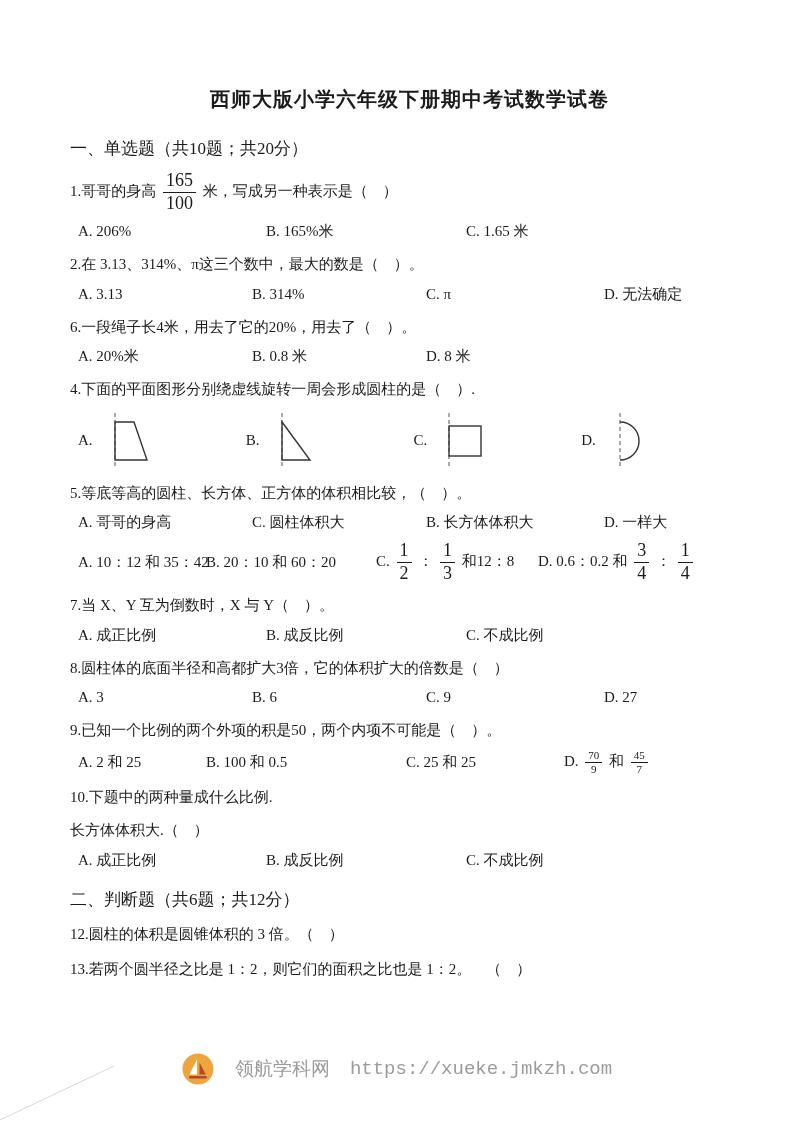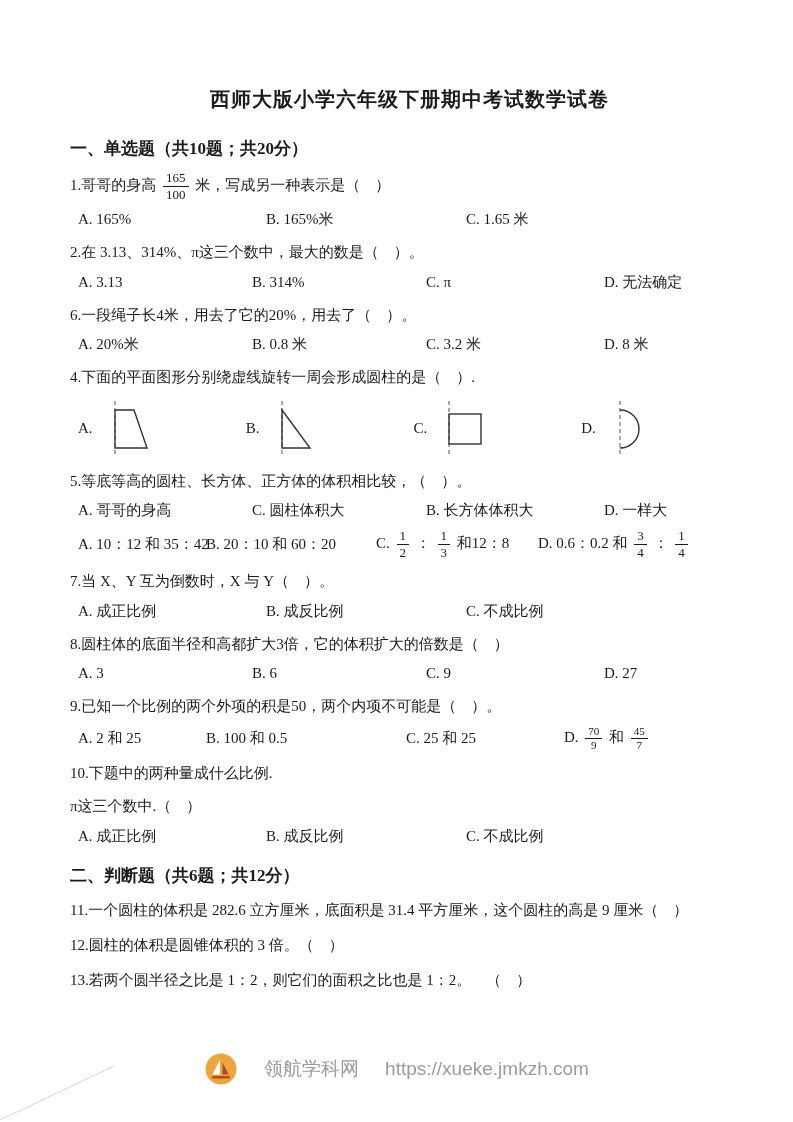--- a/index.html
+++ b/index.html
@@ -6,85 +6,84 @@
   html, body { width:793px; height:1122px; }
   body {
     background:#ffffff;
     font-family:"Liberation Serif","DejaVu Serif",serif;
     color:#1b1b1b;
     position:relative;
     overflow:hidden;
   }
   .page { padding:86px 44px 0 70px; }
   .title { text-align:center; font-size:20px; font-weight:bold; letter-spacing:1px; margin-bottom:24px; }
-  .section-heading { font-size:17px; font-weight:bold; margin-top:12px; }
+  .section-heading { font-size:17px; font-weight:normal; margin-top:12px; }
   .stem { font-size:15px; line-height:1.55; margin-top:10px; }
   .opts { display:grid; font-size:15px; line-height:1.55; margin:6px 0 0 8px; align-items:center; }
   .opts3 { grid-template-columns:188px 200px auto; }
   .opts4 { grid-template-columns:174px 174px 178px auto; }
   .opts-q6 { grid-template-columns:128px 170px 162px auto; }
   .opts-q9 { grid-template-columns:128px 200px 158px auto; }
   .opt { white-space:nowrap; }
-  .frac { display:inline-block; text-align:center; vertical-align:middle; font-size:13px; line-height:1.2; margin:0 3px; }
+  .frac { display:inline-block; text-align:center; vertical-align:middle; font-size:18px; line-height:1.2; margin:0 3px; }
   .frac .fnum { display:block; border-bottom:1px solid #1b1b1b; padding:0 3px; }
   .frac .fden { display:block; padding:0 3px; }
   .frac.big { font-size:11px; }
   .shapes { display:grid; grid-template-columns:repeat(4,1fr); margin:8px 0 2px 8px; }
   .shape-cell { display:flex; align-items:center; gap:8px; }
   .shape-label { font-size:15px; }
   .dash { stroke:#555; stroke-width:1; stroke-dasharray:4 3; fill:none; }
   .outline { fill:none; stroke:#333; stroke-width:1.4; }
   .judge { margin-top:12px; }
   .footer {
     position:absolute; left:0; right:0; bottom:36px;
-    display:flex; justify-content:center; align-items:center; gap:26px;
+    display:flex; justify-content:center; align-items:center; gap:20px;
     color:#9b9b9b; font-size:19px;
-    font-family:Liberation Sans, sans-serif;
+    font-family:Liberation Mono, monospace;
   }
   .footer a { color:#9b9b9b; text-decoration:none; }
   .corner-mark { position:absolute; left:0; bottom:0; opacity:.8; }
 </style>
 </head>
 <body>
 
 <div class="page">
 
   <h1 class="title">西师大版小学六年级下册期中考试数学试卷</h1>
 
   <div class="section-heading">一、单选题（共10题；共20分）</div>
 
   <div>
     <div class="stem">
       <span>1.哥哥的身高</span>
       <span class="frac"><span class="fnum">165</span><span class="fden">100</span></span>
       <span>米，写成另一种表示是（　）</span>
     </div>
     <div class="opts opts3">
-      <span class="opt">A. 165%</span>
+      <span class="opt">A. 206%</span>
       <span class="opt">B. 165%米</span>
       <span class="opt">C. 1.65 米</span>
     </div>
   </div>
 
   <div>
     <div class="stem">2.在 3.13、314%、π这三个数中，最大的数是（　）。</div>
     <div class="opts opts4">
       <span class="opt">A. 3.13</span>
       <span class="opt">B. 314%</span>
       <span class="opt">C. π</span>
       <span class="opt">D. 无法确定</span>
     </div>
   </div>
 
   <div>
     <div class="stem">6.一段绳子长4米，用去了它的20%，用去了（　）。</div>
     <div class="opts opts4">
       <span class="opt">A. 20%米</span>
       <span class="opt">B. 0.8 米</span>
-      <span class="opt">C. 3.2 米</span>
       <span class="opt">D. 8 米</span>
     </div>
   </div>
 
   <div>
     <div class="stem">4.下面的平面图形分别绕虚线旋转一周会形成圆柱的是（　）.</div>
     <div class="shapes">
       <div class="shape-cell">
         <span class="shape-label">A.</span>
         <svg width="56" height="62" viewBox="0 0 56 62">
@@ -175,31 +174,30 @@
         <span>D.</span>
         <span class="frac big"><span class="fnum">70</span><span class="fden">9</span></span>
         <span>和</span>
         <span class="frac big"><span class="fnum">45</span><span class="fden">7</span></span>
       </span>
     </div>
   </div>
 
   <div>
     <div class="stem">10.下题中的两种量成什么比例.</div>
-    <div class="stem">π这三个数中.（　）</div>
+    <div class="stem">长方体体积大.（　）</div>
     <div class="opts opts3">
       <span class="opt">A. 成正比例</span>
       <span class="opt">B. 成反比例</span>
       <span class="opt">C. 不成比例</span>
     </div>
   </div>
 
   <div class="section-heading" style="margin-top:16px;">二、判断题（共6题；共12分）</div>
 
-  <div class="stem judge">11.一个圆柱的体积是 282.6 立方厘米，底面积是 31.4 平方厘米，这个圆柱的高是 9 厘米（　）</div>
   <div class="stem judge">12.圆柱的体积是圆锥体积的 3 倍。（　）</div>
   <div class="stem judge">13.若两个圆半径之比是 1：2，则它们的面积之比也是 1：2。　（　）</div>
 
 </div>
 
 <svg class="corner-mark" width="120" height="60" viewBox="0 0 120 60">
   <line x1="0" y1="58" x2="114" y2="4" stroke="#cccccc" stroke-width="1"></line>
 </svg>
 
 <div class="footer">

